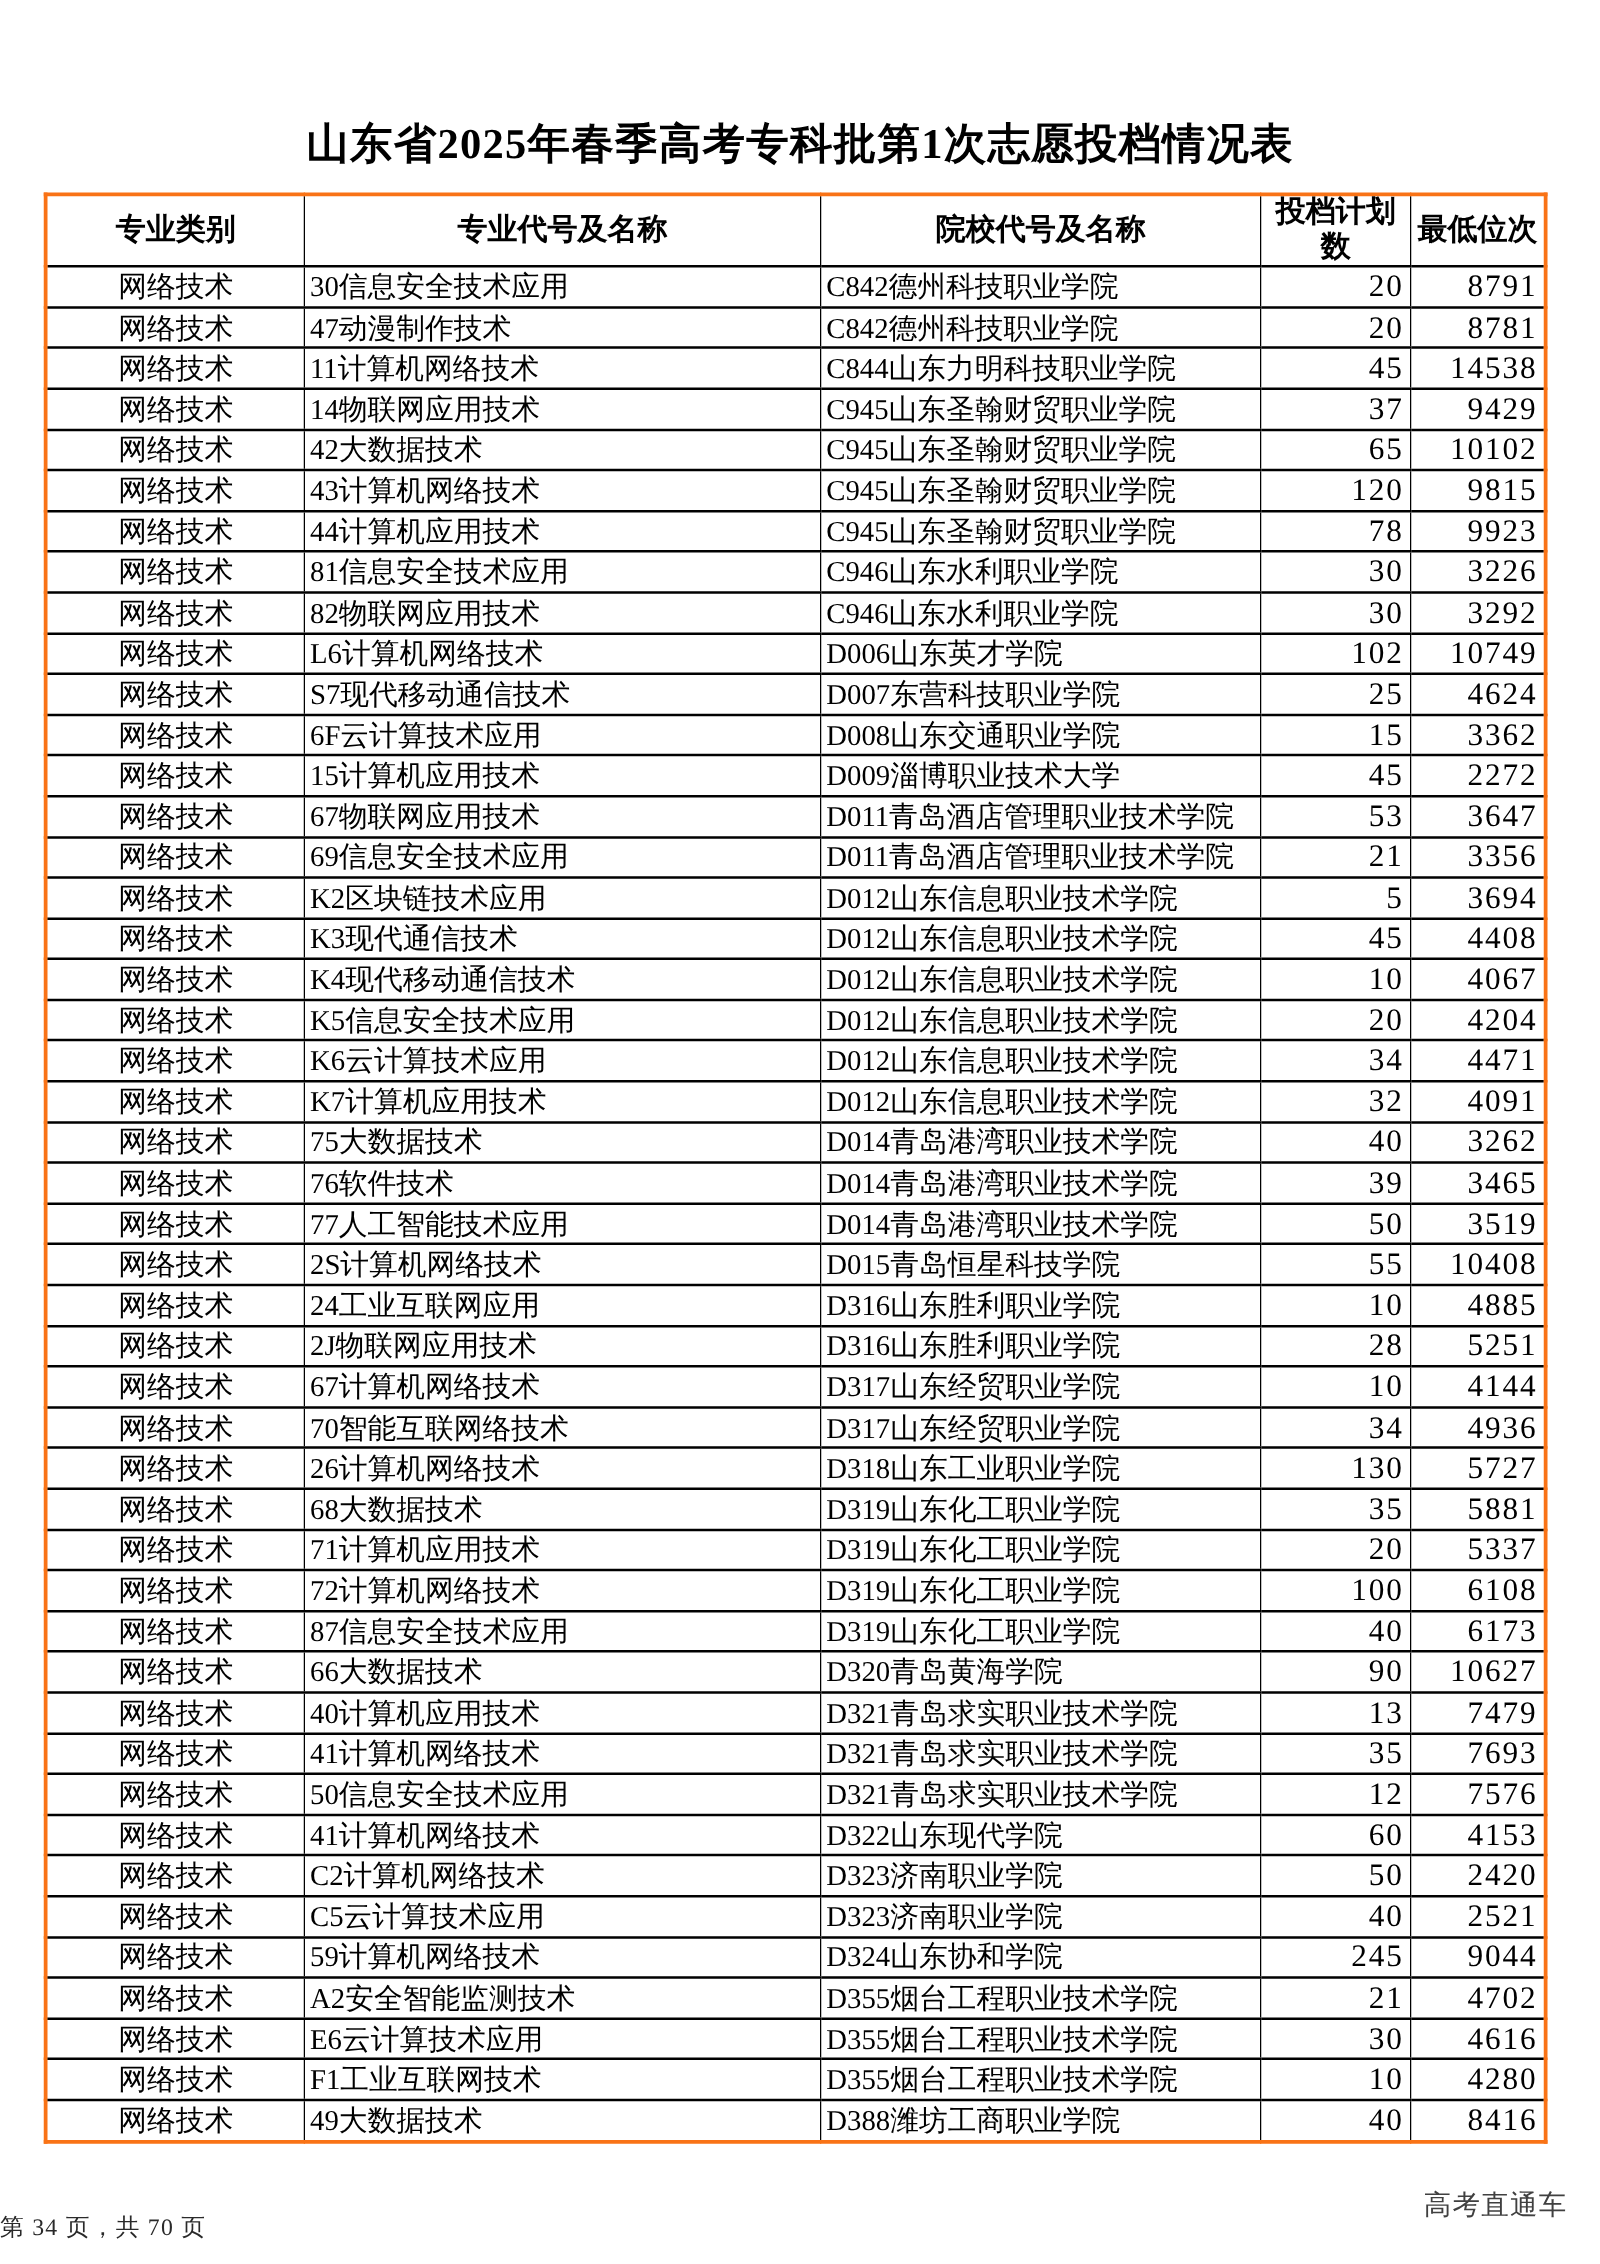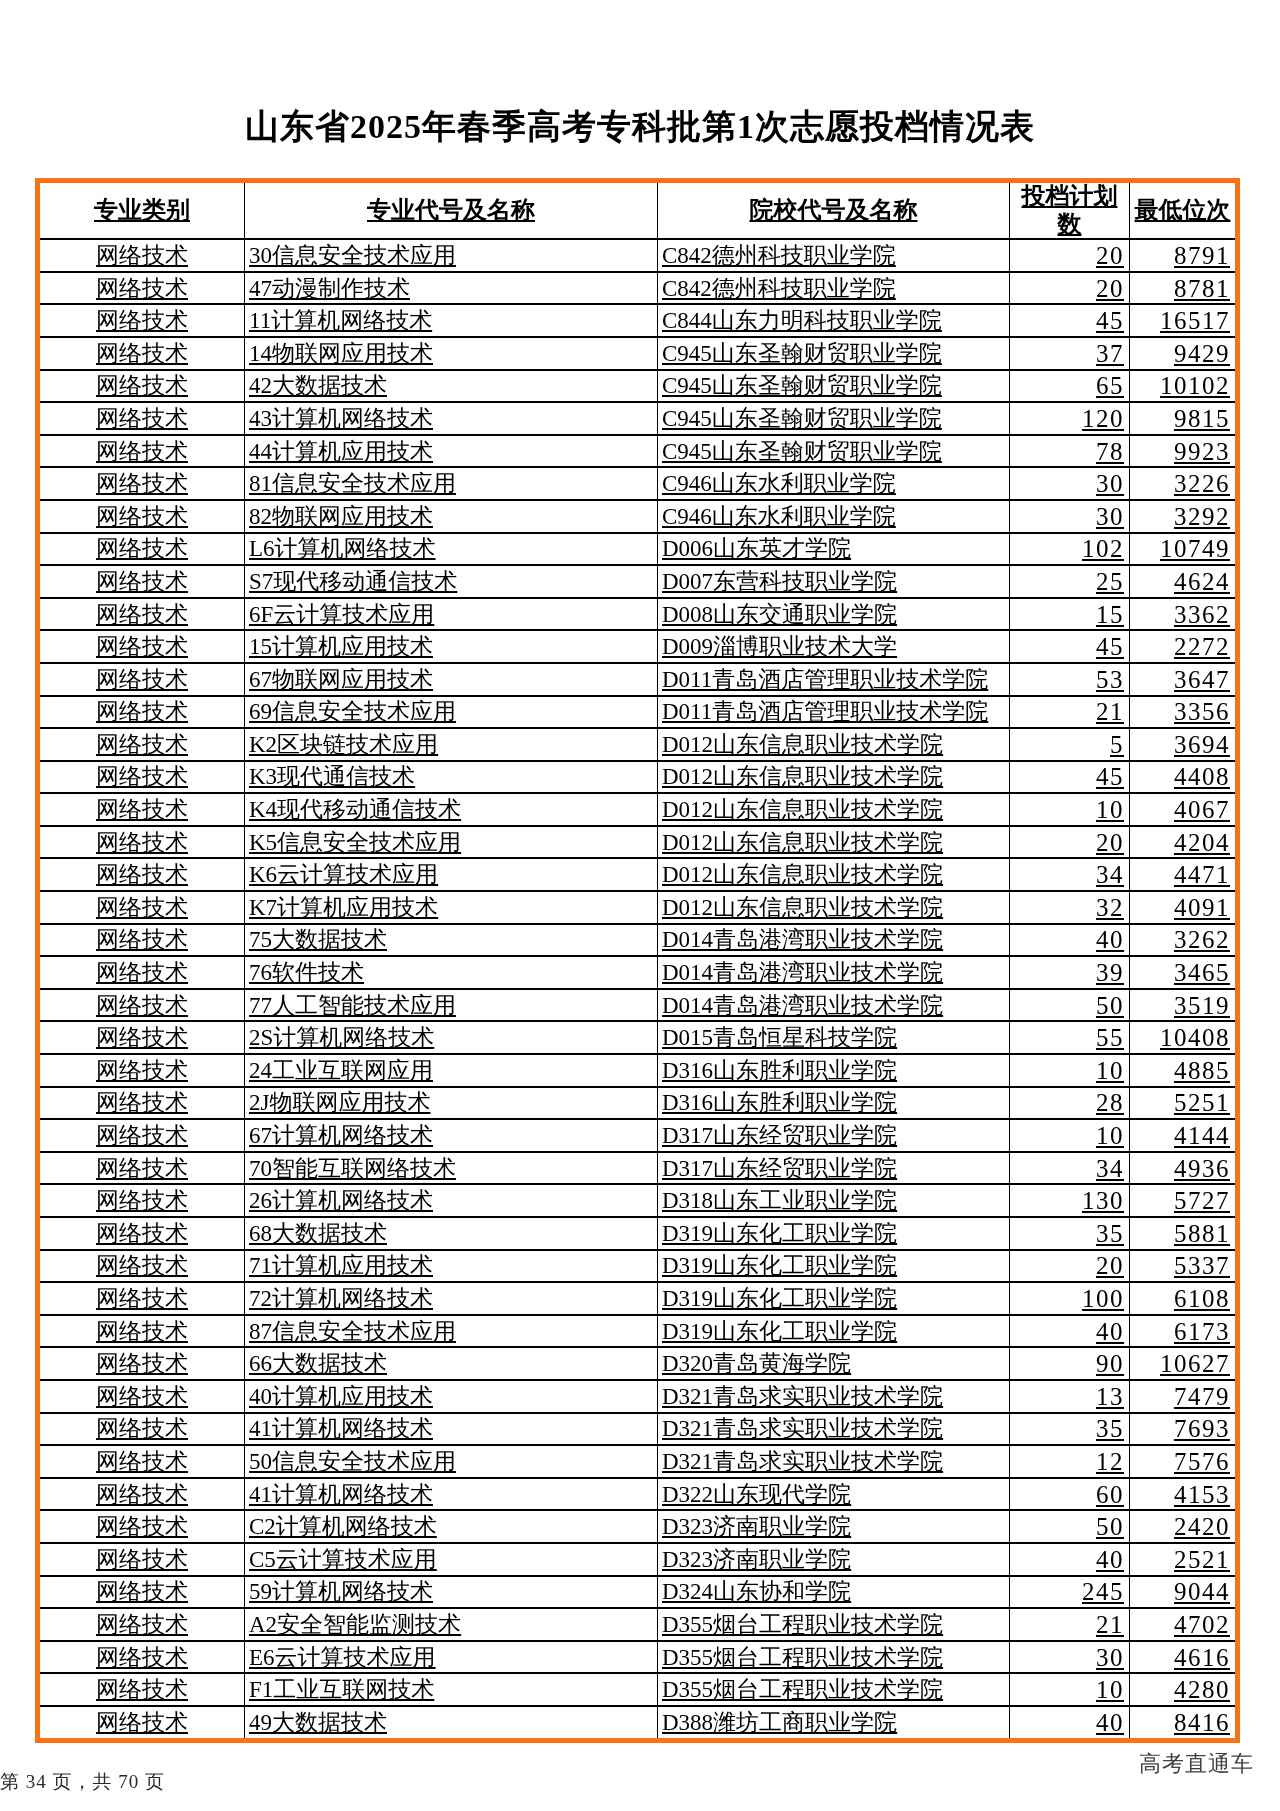--- a/index.html
+++ b/index.html
@@ -6,35 +6,34 @@
   body {
     width: 1280px;
     height: 1811px;
     position: relative;
     background: #ffffff;
     color: #000;
     font-family: "Liberation Serif", "DejaVu Serif", serif;
     overflow: hidden;
   }
   .title {
-    margin: 16px;
+    margin: 4px;
     padding-top: 88px;
     padding-bottom: 12px;
     text-align: center;
     font-size: 34px;
     font-weight: bold;
     letter-spacing: 1px;
   }
   table.report {
     margin-left: 35px;
     width: 1200px;
     border-collapse: collapse;
     table-layout: fixed;
-    border: 5px solid #f97316;
-    text-decoration: underline;
+    border: 3px solid #f97316;
   }
   th, td {
     border: 1px solid #000;
     border-top-width: 2px;
     border-bottom-width: 2px;
     overflow: hidden;
     white-space: normal;
   }
   thead th {
     height: 52px;
@@ -113,21 +112,21 @@
         <td class="c-major">47动漫制作技术</td>
         <td class="c-college">C842德州科技职业学院</td>
         <td class="c-plan">20</td>
         <td class="c-rank">8781</td>
       </tr>
       <tr>
         <td class="c-cat">网络技术</td>
         <td class="c-major">11计算机网络技术</td>
         <td class="c-college">C844山东力明科技职业学院</td>
         <td class="c-plan">45</td>
-        <td class="c-rank">16517</td>
+        <td class="c-rank">14538</td>
       </tr>
       <tr>
         <td class="c-cat">网络技术</td>
         <td class="c-major">14物联网应用技术</td>
         <td class="c-college">C945山东圣翰财贸职业学院</td>
         <td class="c-plan">37</td>
         <td class="c-rank">9429</td>
       </tr>
       <tr>
         <td class="c-cat">网络技术</td>

